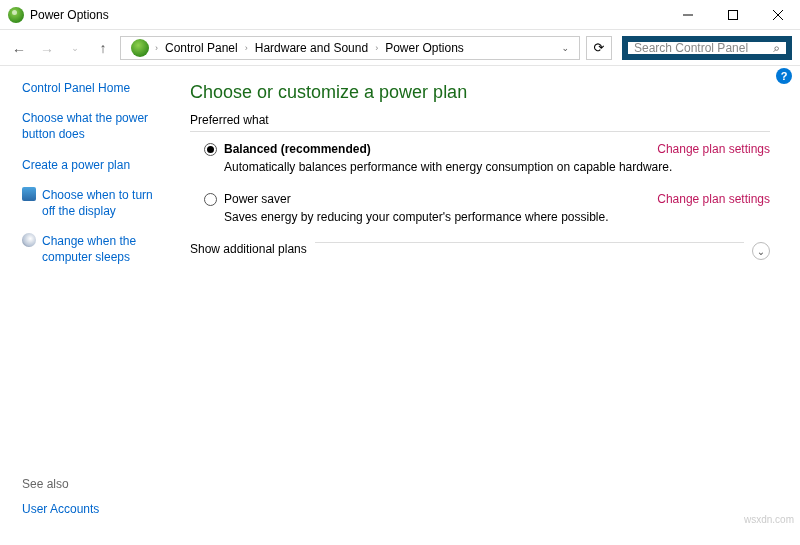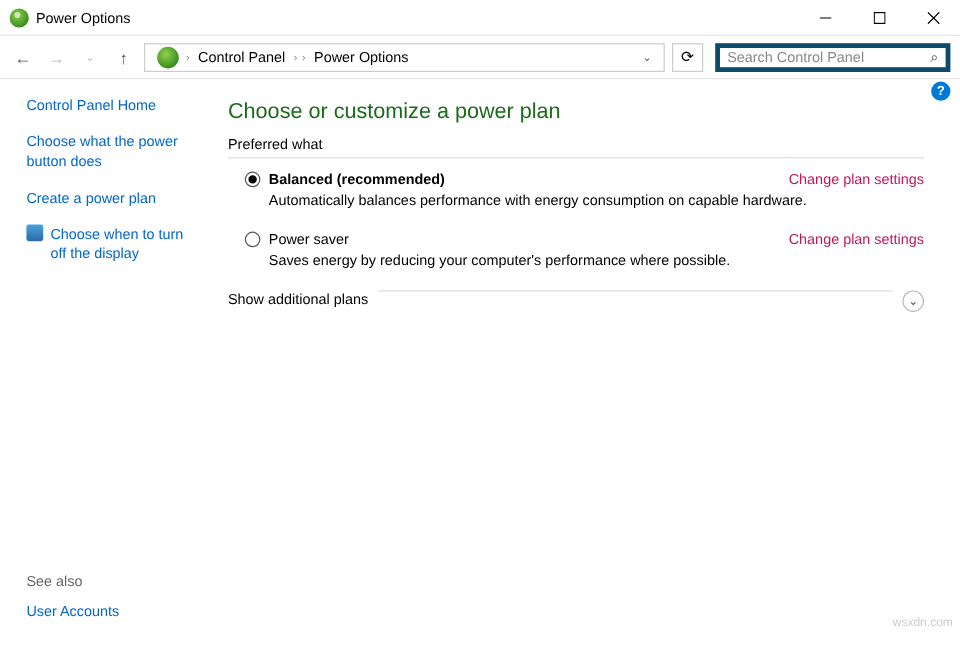--- a/index.html
+++ b/index.html
@@ -15,21 +15,21 @@
     .navbar { height: 36px; display: flex; align-items: center; padding: 0 8px; gap: 6px; border-bottom: 1px solid #e5e5e5; }
     .nav-arrow { width: 22px; height: 22px; display: flex; align-items: center; justify-content: center; color: #555; font-size: 14px; }
     .nav-arrow.disabled { color: #bbb; }
     .nav-up { font-size: 14px; }
     .addr-icon { width: 18px; height: 18px; background: radial-gradient(circle at 40% 35%, #8fd14f 0%, #3a8f1e 70%); border-radius: 50%; margin-left: 4px; margin-right: 2px; }
     .breadcrumb { flex: 1; display: flex; align-items: center; height: 24px; border: 1px solid #ccc; padding: 0 6px; font-size: 12px; gap: 4px; }
     .bc-sep { color: #888; font-size: 9px; }
     .bc-item { padding: 2px 3px; }
     .bc-down { margin-left: auto; color: #555; font-size: 9px; padding: 0 4px; }
     .refresh { width: 26px; height: 24px; border: 1px solid #ccc; display: flex; align-items: center; justify-content: center; font-size: 13px; }
-    .search { width: 196px; height: 24px; border: 4px solid #0c4a6e; display: flex; align-items: center; padding: 0 6px; color: #888; margin-left: 4px; }
+    .search { width: 170px; height: 24px; border: 6px solid #0c4a6e; display: flex; align-items: center; padding: 0 6px; color: #888; margin-left: 4px; }
     .search span:first-child { flex: 1; font-style: normal; }
     
     .help-icon { position: absolute; top: 68px; right: 8px; width: 16px; height: 16px; border-radius: 50%; background: #0078d7; color: #fff; display: flex; align-items: center; justify-content: center; font-size: 11px; font-weight: bold; }
     
     .body { display: flex; height: calc(545px - 66px); }
     
     .sidebar { width: 180px; padding: 14px 12px 12px 22px; display: flex; flex-direction: column; justify-content: space-between; }
     .sidebar-link { color: #0066cc; font-size: 12px; margin-bottom: 14px; line-height: 1.35; cursor: pointer; }
     .sidebar-item { display: flex; align-items: flex-start; gap: 6px; margin-bottom: 14px; }
     .sidebar-item .ico { width: 14px; height: 14px; flex-shrink: 0; }
@@ -89,20 +89,21 @@
 <div class="navbar">
   <div class="nav-arrow">←</div>
   <div class="nav-arrow disabled">→</div>
   <div class="nav-arrow disabled" style="font-size:9px;">⌄</div>
   <div class="nav-arrow nav-up">↑</div>
   <div class="breadcrumb">
     <div class="addr-icon"></div>
     <span class="bc-sep">›</span>
     <span class="bc-item">Control Panel</span>
     <span class="bc-sep">›</span>
+    <span class="bc-item">Hardware and Sound</span>
     <span class="bc-sep">›</span>
     <span class="bc-item">Power Options</span>
     <span class="bc-down">⌄</span>
   </div>
   <div class="refresh">
     <span>⟳</span>
   </div>
   <div class="search">
     <span>Search Control Panel</span>
     <span style="color:#555;">⌕</span>
@@ -115,20 +116,24 @@
 
 <div class="body">
 
   <div class="sidebar">
     <div class="sidebar-link">Control Panel Home</div>
     <div class="sidebar-link">Choose what the power button does</div>
     <div class="sidebar-link">Create a power plan</div>
     <div class="sidebar-item">
       <div class="ico ico-monitor"></div>
       <div class="sidebar-link" style="margin:0;">Choose when to turn off the display</div>
+    </div>
+    <div class="sidebar-item">
+      <div class="ico ico-moon"></div>
+      <div class="sidebar-link" style="margin:0;">Change when the computer sleeps</div>
     </div>
     <div class="see-also">See also</div>
     <div class="sidebar-link" style="margin-bottom:16px;">User Accounts</div>
   </div>
 
   <div class="main">
     <h1>Choose or customize a power plan</h1>
 
     <div class="section-label">Preferred what</div>
     <hr class="section-rule">

